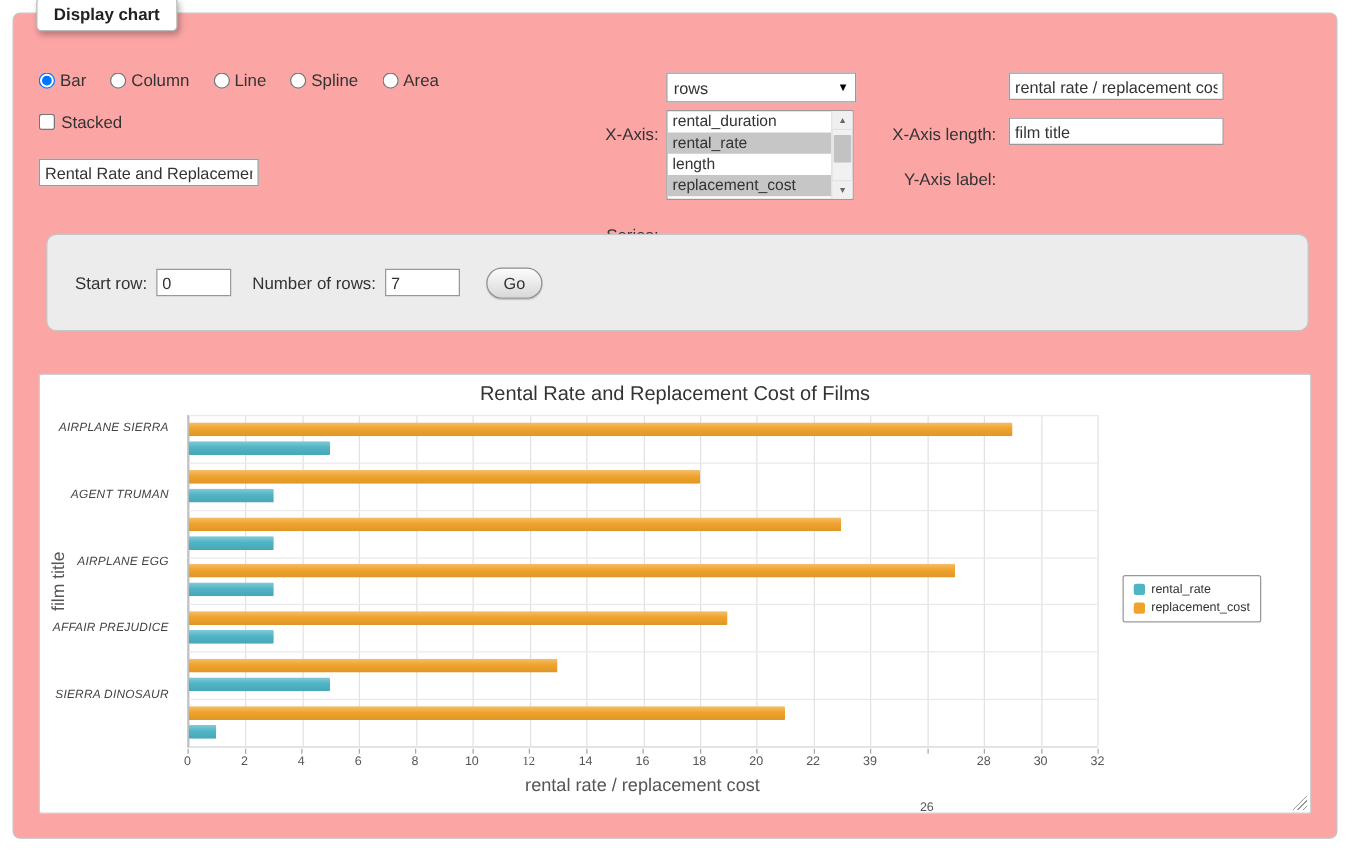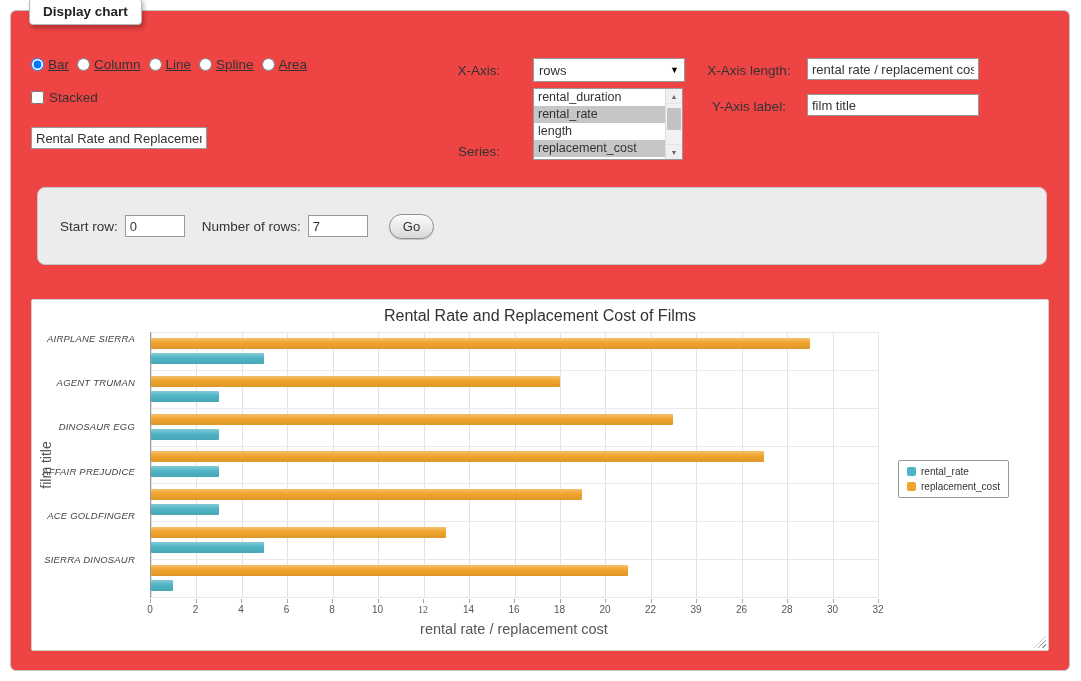--- a/index.html
+++ b/index.html
@@ -5,42 +5,42 @@
   * { box-sizing: border-box; }
   html, body { margin:0; padding:0; }
   body {
     width:1081px; height:681px; position:relative;
     background:#ffffff;
     font-family:"Liberation Sans", sans-serif;
     font-size:13.5px; color:#333;
   }
   .container {
     position:absolute; left:10px; top:10px; width:1060px; height:661px;
-    background:#ef4444; border:1px solid #c3c3c3; border-radius:6px;
+    background:#fca5a5; border:1px solid #c3c3c3; border-radius:6px;
   }
   .panel-legend {
     position:absolute; left:18px; top:-13px;
     background:#fff; border:1px solid #b9b9b9; border-radius:4px;
     padding:5px 13px; font-weight:bold; font-size:13.5px; color:#222;
     box-shadow:2px 3px 5px rgba(0,0,0,0.28); z-index:5;
   }
 
   
-  .radio-row { position:absolute; left:20px; top:46px; display:flex; align-items:center; gap:8px;text-decoration:underline; }
+  .radio-row { position:absolute; left:20px; top:46px; display:flex; align-items:center; gap:19px; }
   .radio-opt { display:inline-flex; align-items:center; gap:4px; cursor:pointer; }
   input[type=radio], input[type=checkbox] { margin:0; }
   .stacked-row { position:absolute; left:20px; top:79px; display:inline-flex; align-items:center; gap:5px; cursor:pointer; }
 
   input[type=text] {
     border:1px solid #999; background:#fff; color:#333;
     font:13px "Liberation Sans", sans-serif; padding:2px 4px; height:22px;
   }
   .title-input { position:absolute; left:20px; top:116px; width:176px; }
 
-  .flabel { position:absolute; text-align:center; }
+  .flabel { position:absolute; text-align:right;margin-top:37px; }
   .xaxis-lab  { left:420px; top:52px;  width:96px; }
   .series-lab { left:420px; top:133px; width:96px; }
   .xfield-lab { left:690px; top:52px;  width:96px; }
   .yfield-lab { left:690px; top:88px;  width:96px; }
 
   .select {
     position:absolute; left:522px; top:47px; width:152px; height:24px;
     border:1px solid #999; background:#fff; display:flex; align-items:center;
     padding:0 5px; font-size:13px; cursor:default;
   }
@@ -197,23 +197,22 @@
     <input type="text" class="small-input" value="7" style="">
     <button class="go-btn">Go</button>
   </div>
 
   <div class="chart-panel">
     <div class="hc-title">Rental Rate and Replacement Cost of Films</div>
     <div class="y-axis-title">film title</div>
     <div class="y-category-labels">
         <div class="cat-label">AIRPLANE SIERRA</div>
         <div class="cat-label">AGENT TRUMAN</div>
-        <div class="cat-label">DINOSAUR EGG</div>
+        <div class="cat-label">AIRPLANE EGG</div>
         <div class="cat-label">AFFAIR PREJUDICE</div>
-        <div class="cat-label">ACE GOLDFINGER</div>
         <div class="cat-label">SIERRA DINOSAUR</div>
       </div>
     <div class="plot-area">
         <div class="gridline-v" style="left: 0%;"></div>
         <div class="gridline-v" style="left: 6.25%;"></div>
         <div class="gridline-v" style="left: 12.5%;"></div>
         <div class="gridline-v" style="left: 18.75%;"></div>
         <div class="gridline-v" style="left: 25%;"></div>
         <div class="gridline-v" style="left: 31.25%;"></div>
         <div class="gridline-v" style="left: 37.5%;"></div>
@@ -290,21 +289,21 @@
         <span class="tick-label" style="left: 18.75%;">6</span>
         <span class="tick-label" style="left: 25%;">8</span>
         <span class="tick-label" style="left: 31.25%;">10</span>
         <span class="tick-label" style="left: 37.5%; font-family: Liberation Serif, serif;">12</span>
         <span class="tick-label" style="left: 43.75%;">14</span>
         <span class="tick-label" style="left: 50%;">16</span>
         <span class="tick-label" style="left: 56.25%;">18</span>
         <span class="tick-label" style="left: 62.5%;">20</span>
         <span class="tick-label" style="left: 68.75%;">22</span>
         <span class="tick-label" style="left: 75%;">39</span>
-        <span class="tick-label" style="left: 81.25%;">26</span>
+        <span class="tick-label" style="left: 81.25%; margin-top: 37px;">26</span>
         <span class="tick-label" style="left: 87.5%;">28</span>
         <span class="tick-label" style="left: 93.75%;">30</span>
         <span class="tick-label" style="left: 100%;">32</span>
       </div>
     <div class="x-axis-title">rental rate / replacement cost</div>
     <div class="legend">
         <div class="legend-item">
           <span class="legend-swatch" style="background-color: rgb(79, 180, 197);"></span>
           <span class="legend-label">rental_rate</span>
         </div>

